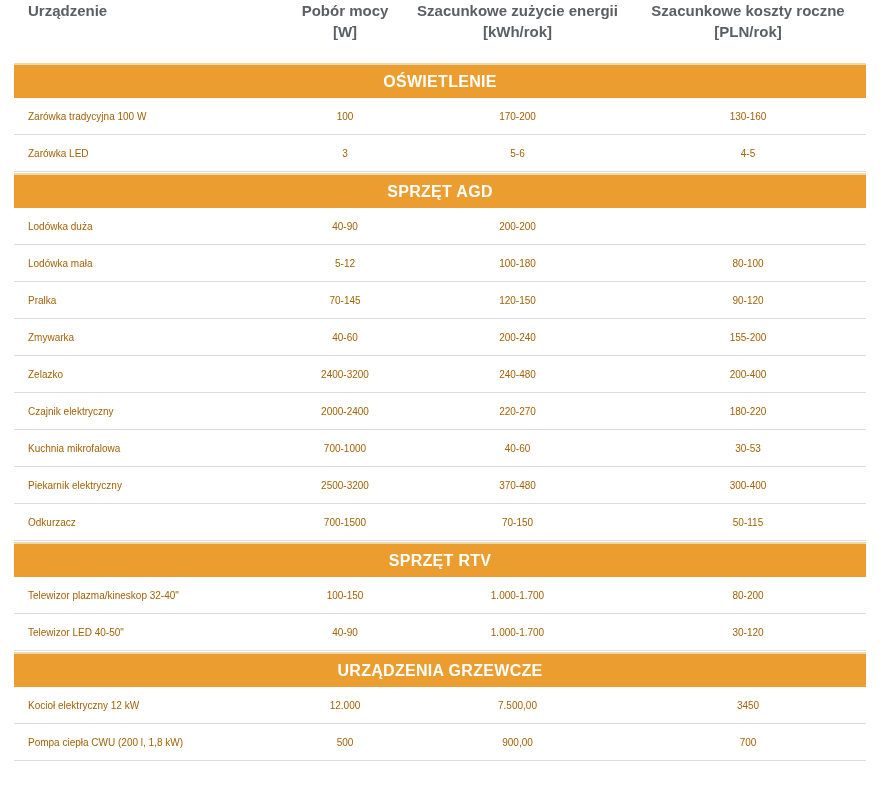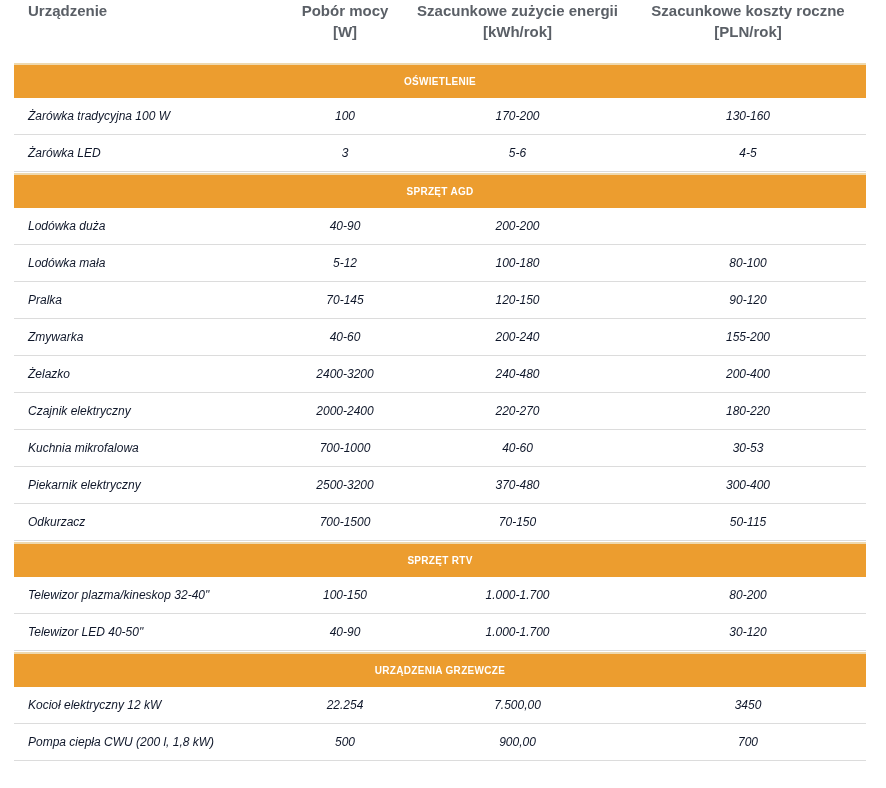--- a/index.html
+++ b/index.html
@@ -41,40 +41,39 @@
     border-top: 2px solid #eed9af;
     background: #ec9d2f;
     margin-top: 1px;
     display: flex;
     align-items: center;
     justify-content: center;
   }
   .section-label {
     color: #ffffff;
     font-weight: bold;
-    font-size: 10px;
+    font-size: 16px;
     letter-spacing: 0.3px;
     text-transform: uppercase;
   }
 
   
   .data-row {
     display: flex;
     align-items: center;
     height: 37px;
     box-sizing: border-box;
     border-bottom: 1px solid #dcdcdc;
     background: #ffffff;
   }
   .cell {
-    font-size: 12px;
-    color: #0f172a;
+    font-size: 10px;
+    color: #a16207;
     white-space: nowrap;
     overflow: hidden;
-    font-style: italic;
   }
 </style>
 </head>
 <body>
 
 <div class="table-wrap">
 
   <div class="head-row">
     <div class="head-cell c1">
       <span>Urządzenie</span>
@@ -195,21 +194,21 @@
     <span class="cell c3">1.000-1.700</span>
     <span class="cell c4">30-120</span>
   </div>
 
   <div class="section-row">
     <span class="section-label">URZĄDZENIA GRZEWCZE</span>
   </div>
 
   <div class="data-row">
     <span class="cell c1">Kocioł elektryczny 12 kW</span>
-    <span class="cell c2">22.254</span>
+    <span class="cell c2">12.000</span>
     <span class="cell c3">7.500,00</span>
     <span class="cell c4">3450</span>
   </div>
 
   <div class="data-row">
     <span class="cell c1">Pompa ciepła CWU (200 l, 1,8 kW)</span>
     <span class="cell c2">500</span>
     <span class="cell c3">900,00</span>
     <span class="cell c4">700</span>
   </div>

